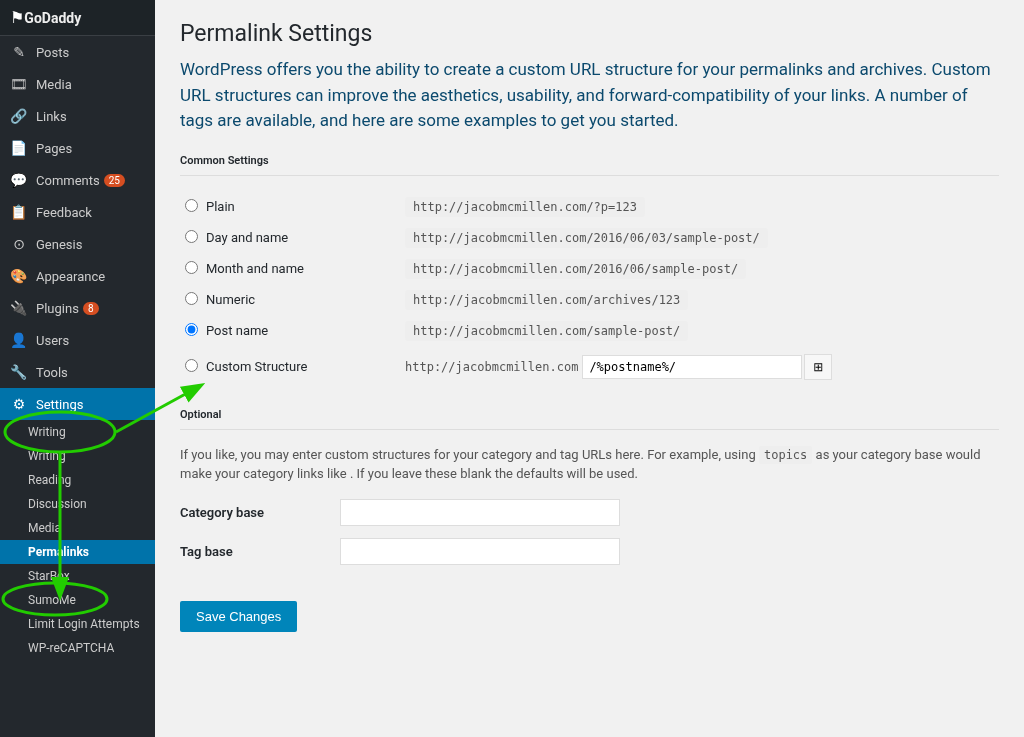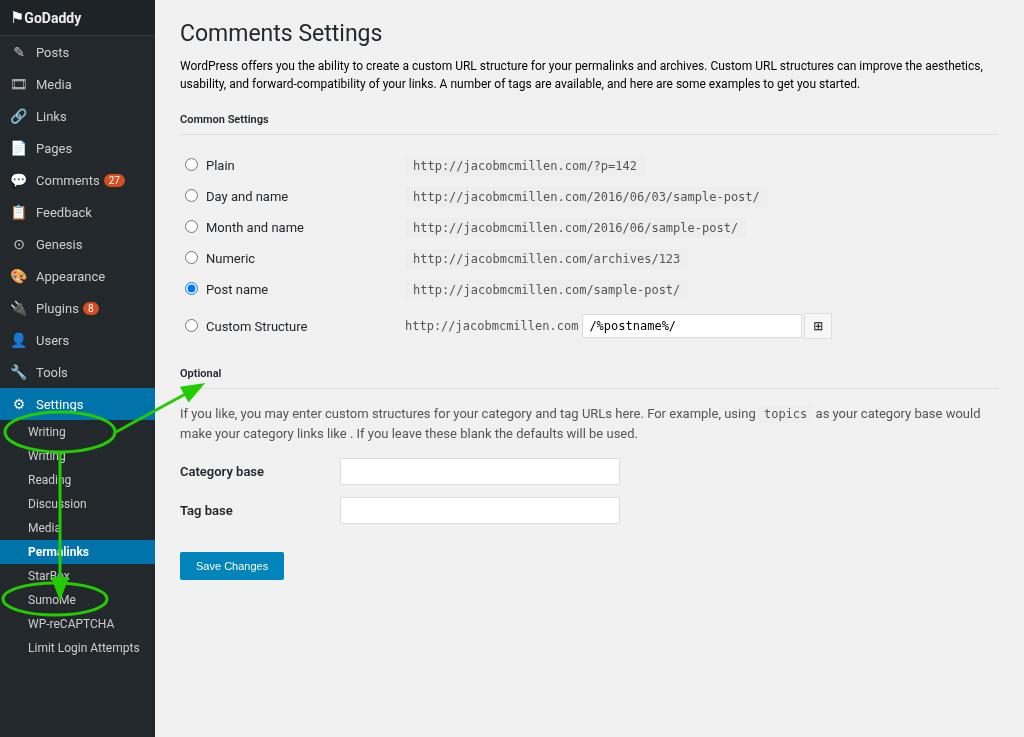--- a/index.html
+++ b/index.html
@@ -30,21 +30,21 @@
     .sidebar-sub-item {
       display: block; padding: 5px 10px 5px 28px; color: #ccc; cursor: pointer; font-size: 12px;
     }
     .sidebar-sub-item.active { color: #fff; font-weight: bold; }
 
     
     #main {
       flex: 1; overflow-y: auto; padding: 20px 25px; background: #f1f1f1;
     }
     h1.page-title { font-size: 23px; font-weight: 400; color: #23282d; margin-bottom: 10px; }
-    .page-description { color: #000000; margin-bottom: 20px; font-size: 12px; line-height: 1.5; }
+    .page-description { color: #0c4a6e; margin-bottom: 20px; font-size: 17px; line-height: 1.5; }
     h2.section-title { font-size: 11px; font-weight: 600; color: #23282d; margin-bottom: 15px; border-bottom: 1px solid #ddd; padding-bottom: 8px; }
 
     .settings-table { width: 100%; border-collapse: collapse; margin-bottom: 20px; }
     .settings-table td { padding: 8px 5px; vertical-align: middle; }
     .settings-table td:first-child { width: 220px; }
     .radio-label { display: flex; align-items: flex-start; font-size: 13px; color: #23282d; }
     .radio-label input[type=radio] { margin-right: 8px; }
     .url-example {
       background: #eee; color: #555; padding: 3px 8px; border-radius: 3px; font-family: monospace; font-size: 12px;
     }
@@ -59,21 +59,21 @@
 
     .optional-section { margin-top: 10px; }
     .optional-description { color: #555; font-size: 13px; line-height: 1.5; margin-bottom: 15px; }
     .optional-description code {
       background: #eee; padding: 2px 5px; border-radius: 2px; font-family: monospace; font-size: 12px;
     }
     .form-row { display: flex; align-items: center; margin-bottom: 12px; }
     .form-label { width: 160px; font-size: 13px; color: #23282d; font-weight: 600; }
     .form-input { border: 1px solid #ddd; padding: 5px 8px; width: 280px; background: #fff; font-size: 13px; }
     .btn-save {
-      background: #0085ba; color: #fff; border: none; padding: 8px 16px; font-size: 11px; cursor: pointer; border-radius: 2px; margin-top: 16px;
+      background: #0085ba; color: #fff; border: none; padding: 8px 16px; font-size: 13px; cursor: pointer; border-radius: 2px; margin-top: 24px;
     }
   </style>
 </head>
 <body>
 
 <div id="sidebar">
   <div class="sidebar-logo">
     <span style="color:#fff; font-size:16px;">⚑</span>
     <span class="sidebar-logo-text">GoDaddy</span>
   </div>
@@ -90,21 +90,21 @@
     <span class="icon">🔗</span>
     <span>Links</span>
   </div>
   <div class="sidebar-item">
     <span class="icon">📄</span>
     <span>Pages</span>
   </div>
   <div class="sidebar-item">
     <span class="icon">💬</span>
     <span>Comments</span>
-    <span class="sidebar-badge">27</span>
+    <span class="sidebar-badge">25</span>
   </div>
   <div class="sidebar-item">
     <span class="icon">📋</span>
     <span>Feedback</span>
   </div>
   <div class="sidebar-item">
     <span class="icon">⊙</span>
     <span>Genesis</span>
   </div>
   <div class="sidebar-item">
@@ -130,41 +130,41 @@
   </div>
 
   <a class="sidebar-sub-item">Writing</a>
   <a class="sidebar-sub-item">Writing</a>
   <a class="sidebar-sub-item">Reading</a>
   <a class="sidebar-sub-item">Discussion</a>
   <a class="sidebar-sub-item">Media</a>
   <a class="sidebar-sub-item active" style="background:#0073aa; color:#fff;">Permalinks</a>
   <a class="sidebar-sub-item">StarBox</a>
   <a class="sidebar-sub-item">SumoMe</a>
+  <a class="sidebar-sub-item">Limit Login Attempts</a>
   <a class="sidebar-sub-item">WP-reCAPTCHA</a>
-  <a class="sidebar-sub-item">Limit Login Attempts</a>
 </div>
 
 <div id="main">
-  <h1 class="page-title">Comments Settings</h1>
+  <h1 class="page-title">Permalink Settings</h1>
   <p class="page-description">WordPress offers you the ability to create a custom URL structure for your permalinks and archives. Custom URL structures can improve the aesthetics, usability, and forward-compatibility of your links. A number of tags are available, and here are some examples to get you started.</p>
 
   <h2 class="section-title">Common Settings</h2>
 
   <table class="settings-table">
     <tbody>
 
       <tr>
         <td>
           <label class="radio-label">
             <input type="radio" name="permalink" style="">
             <span>Plain</span>
           </label>
         </td>
-        <td><span class="url-example">http://jacobmcmillen.com/?p=142</span></td>
+        <td><span class="url-example">http://jacobmcmillen.com/?p=123</span></td>
       </tr>
 
       <tr>
         <td>
           <label class="radio-label">
             <input type="radio" name="permalink" style="">
             <span>Day and name</span>
           </label>
         </td>
         <td><span class="url-example">http://jacobmcmillen.com/2016/06/03/sample-post/</span></td>

